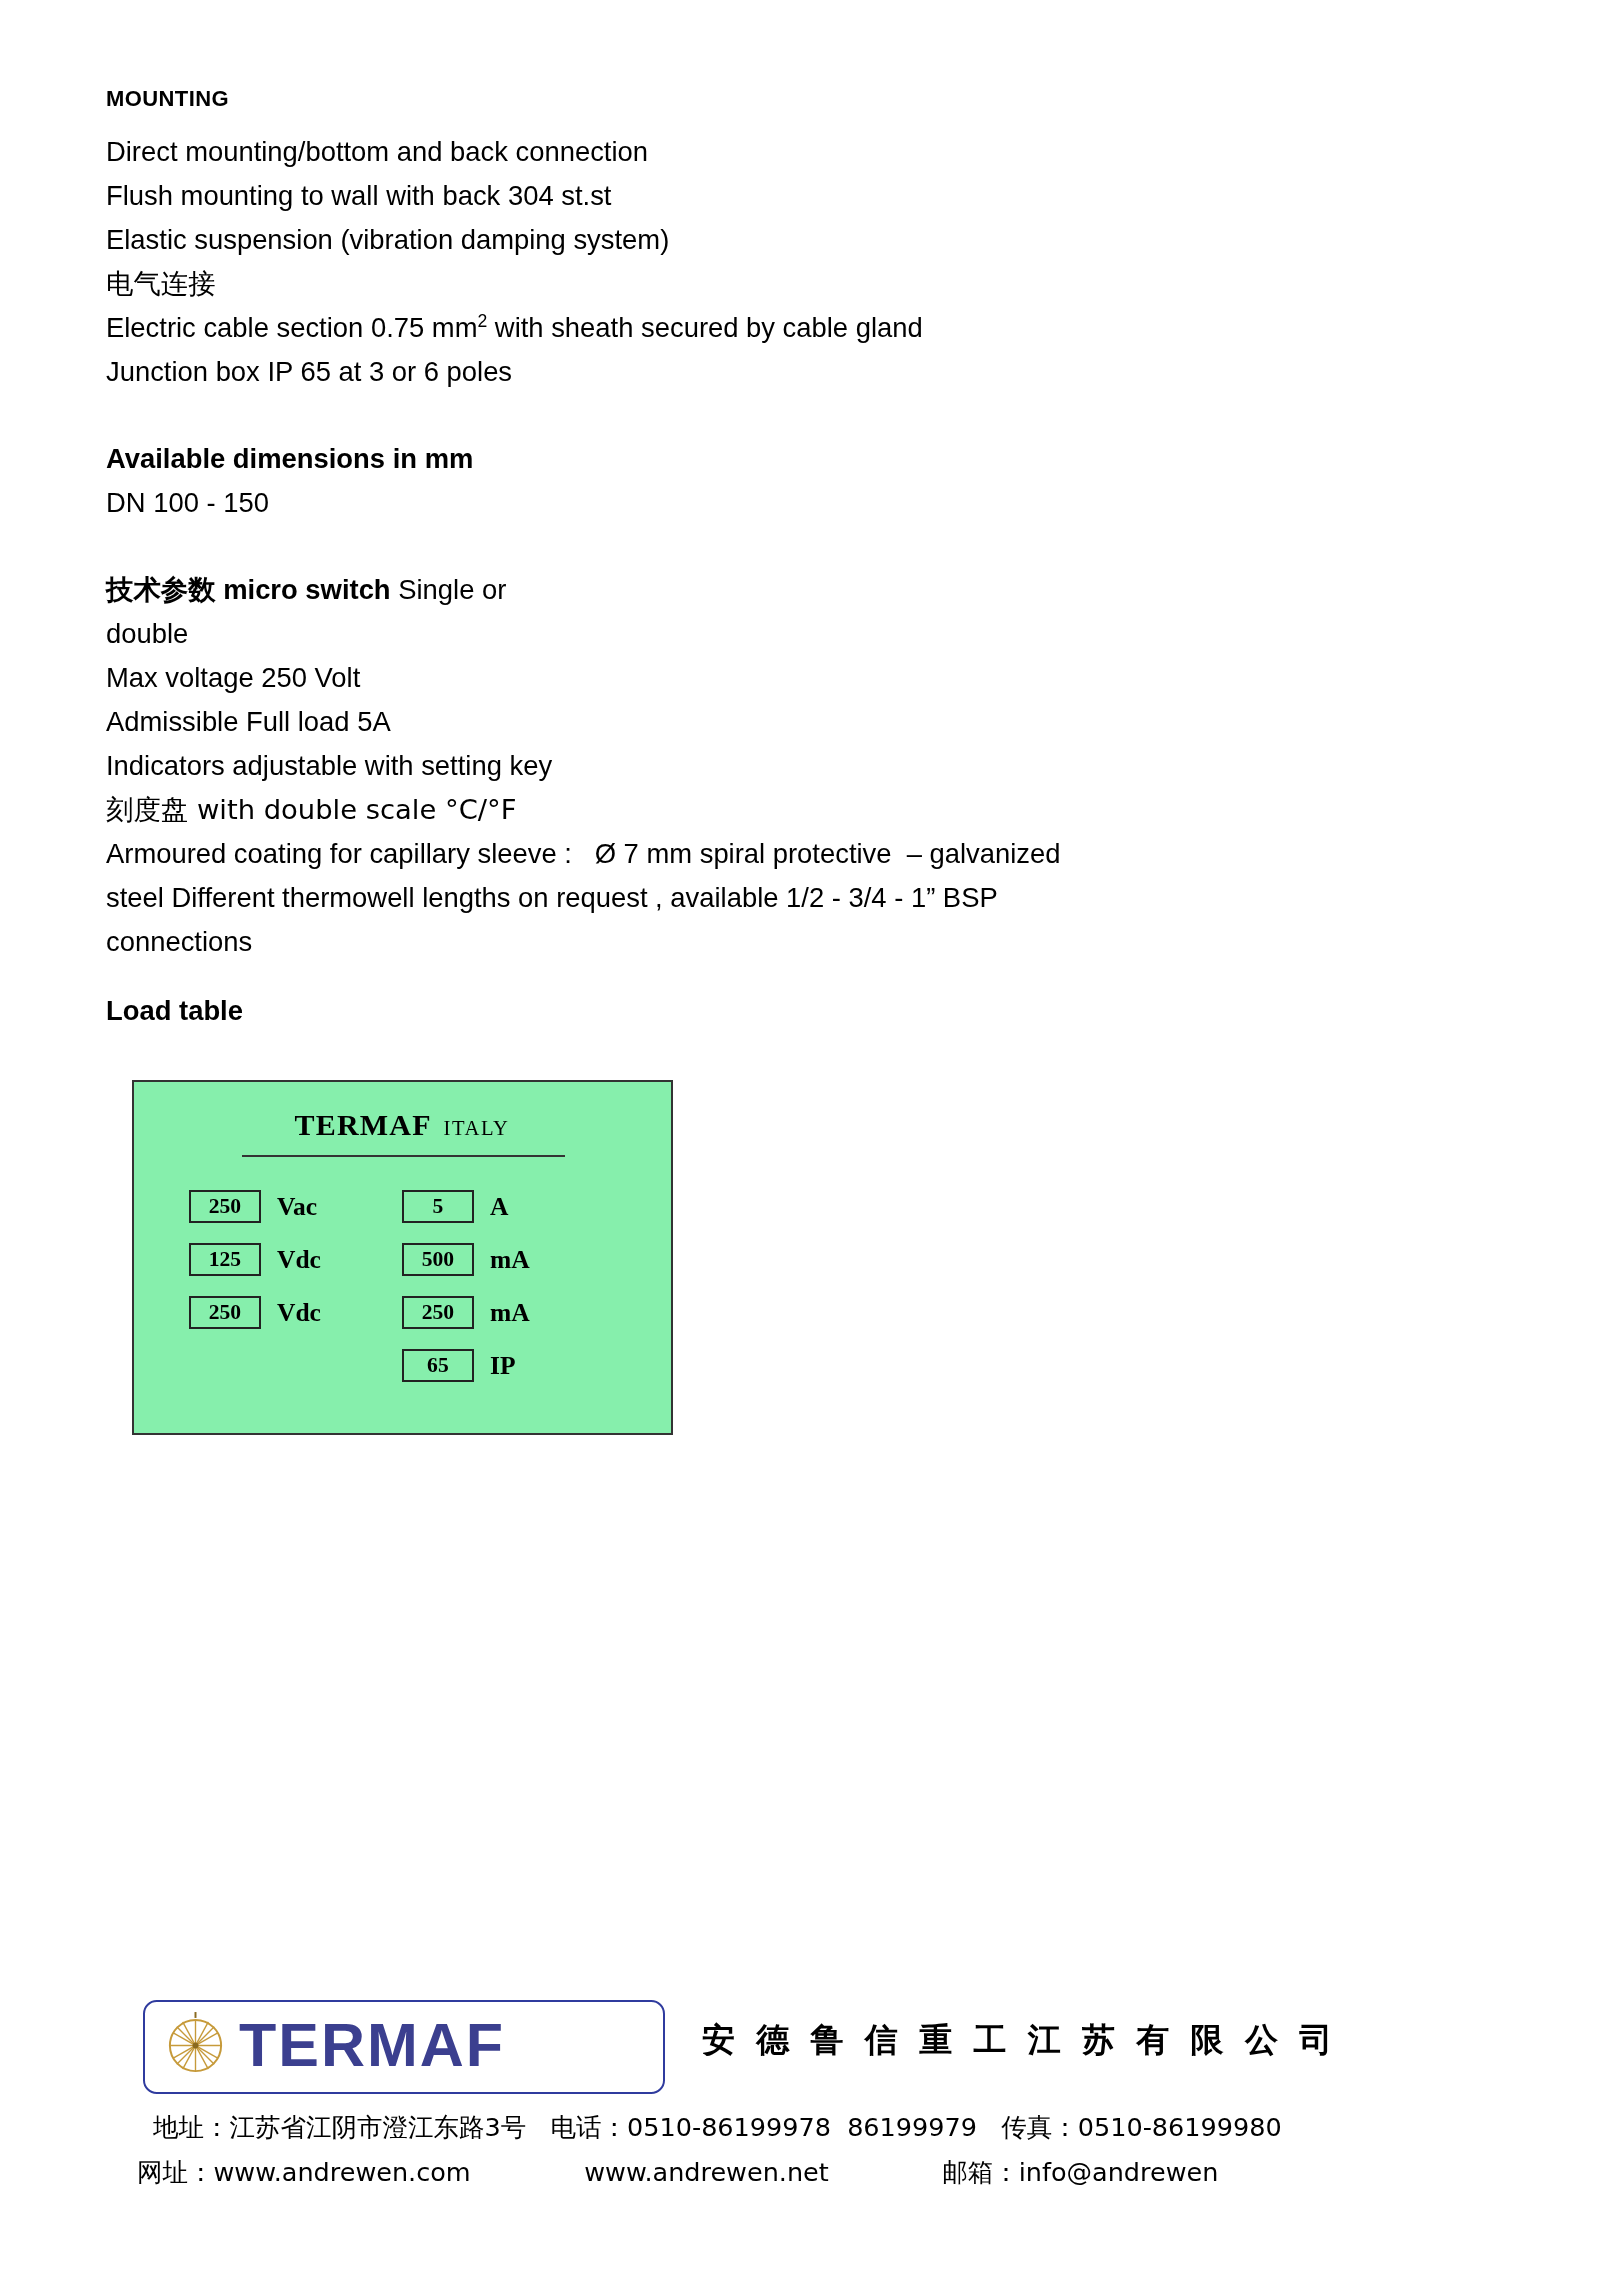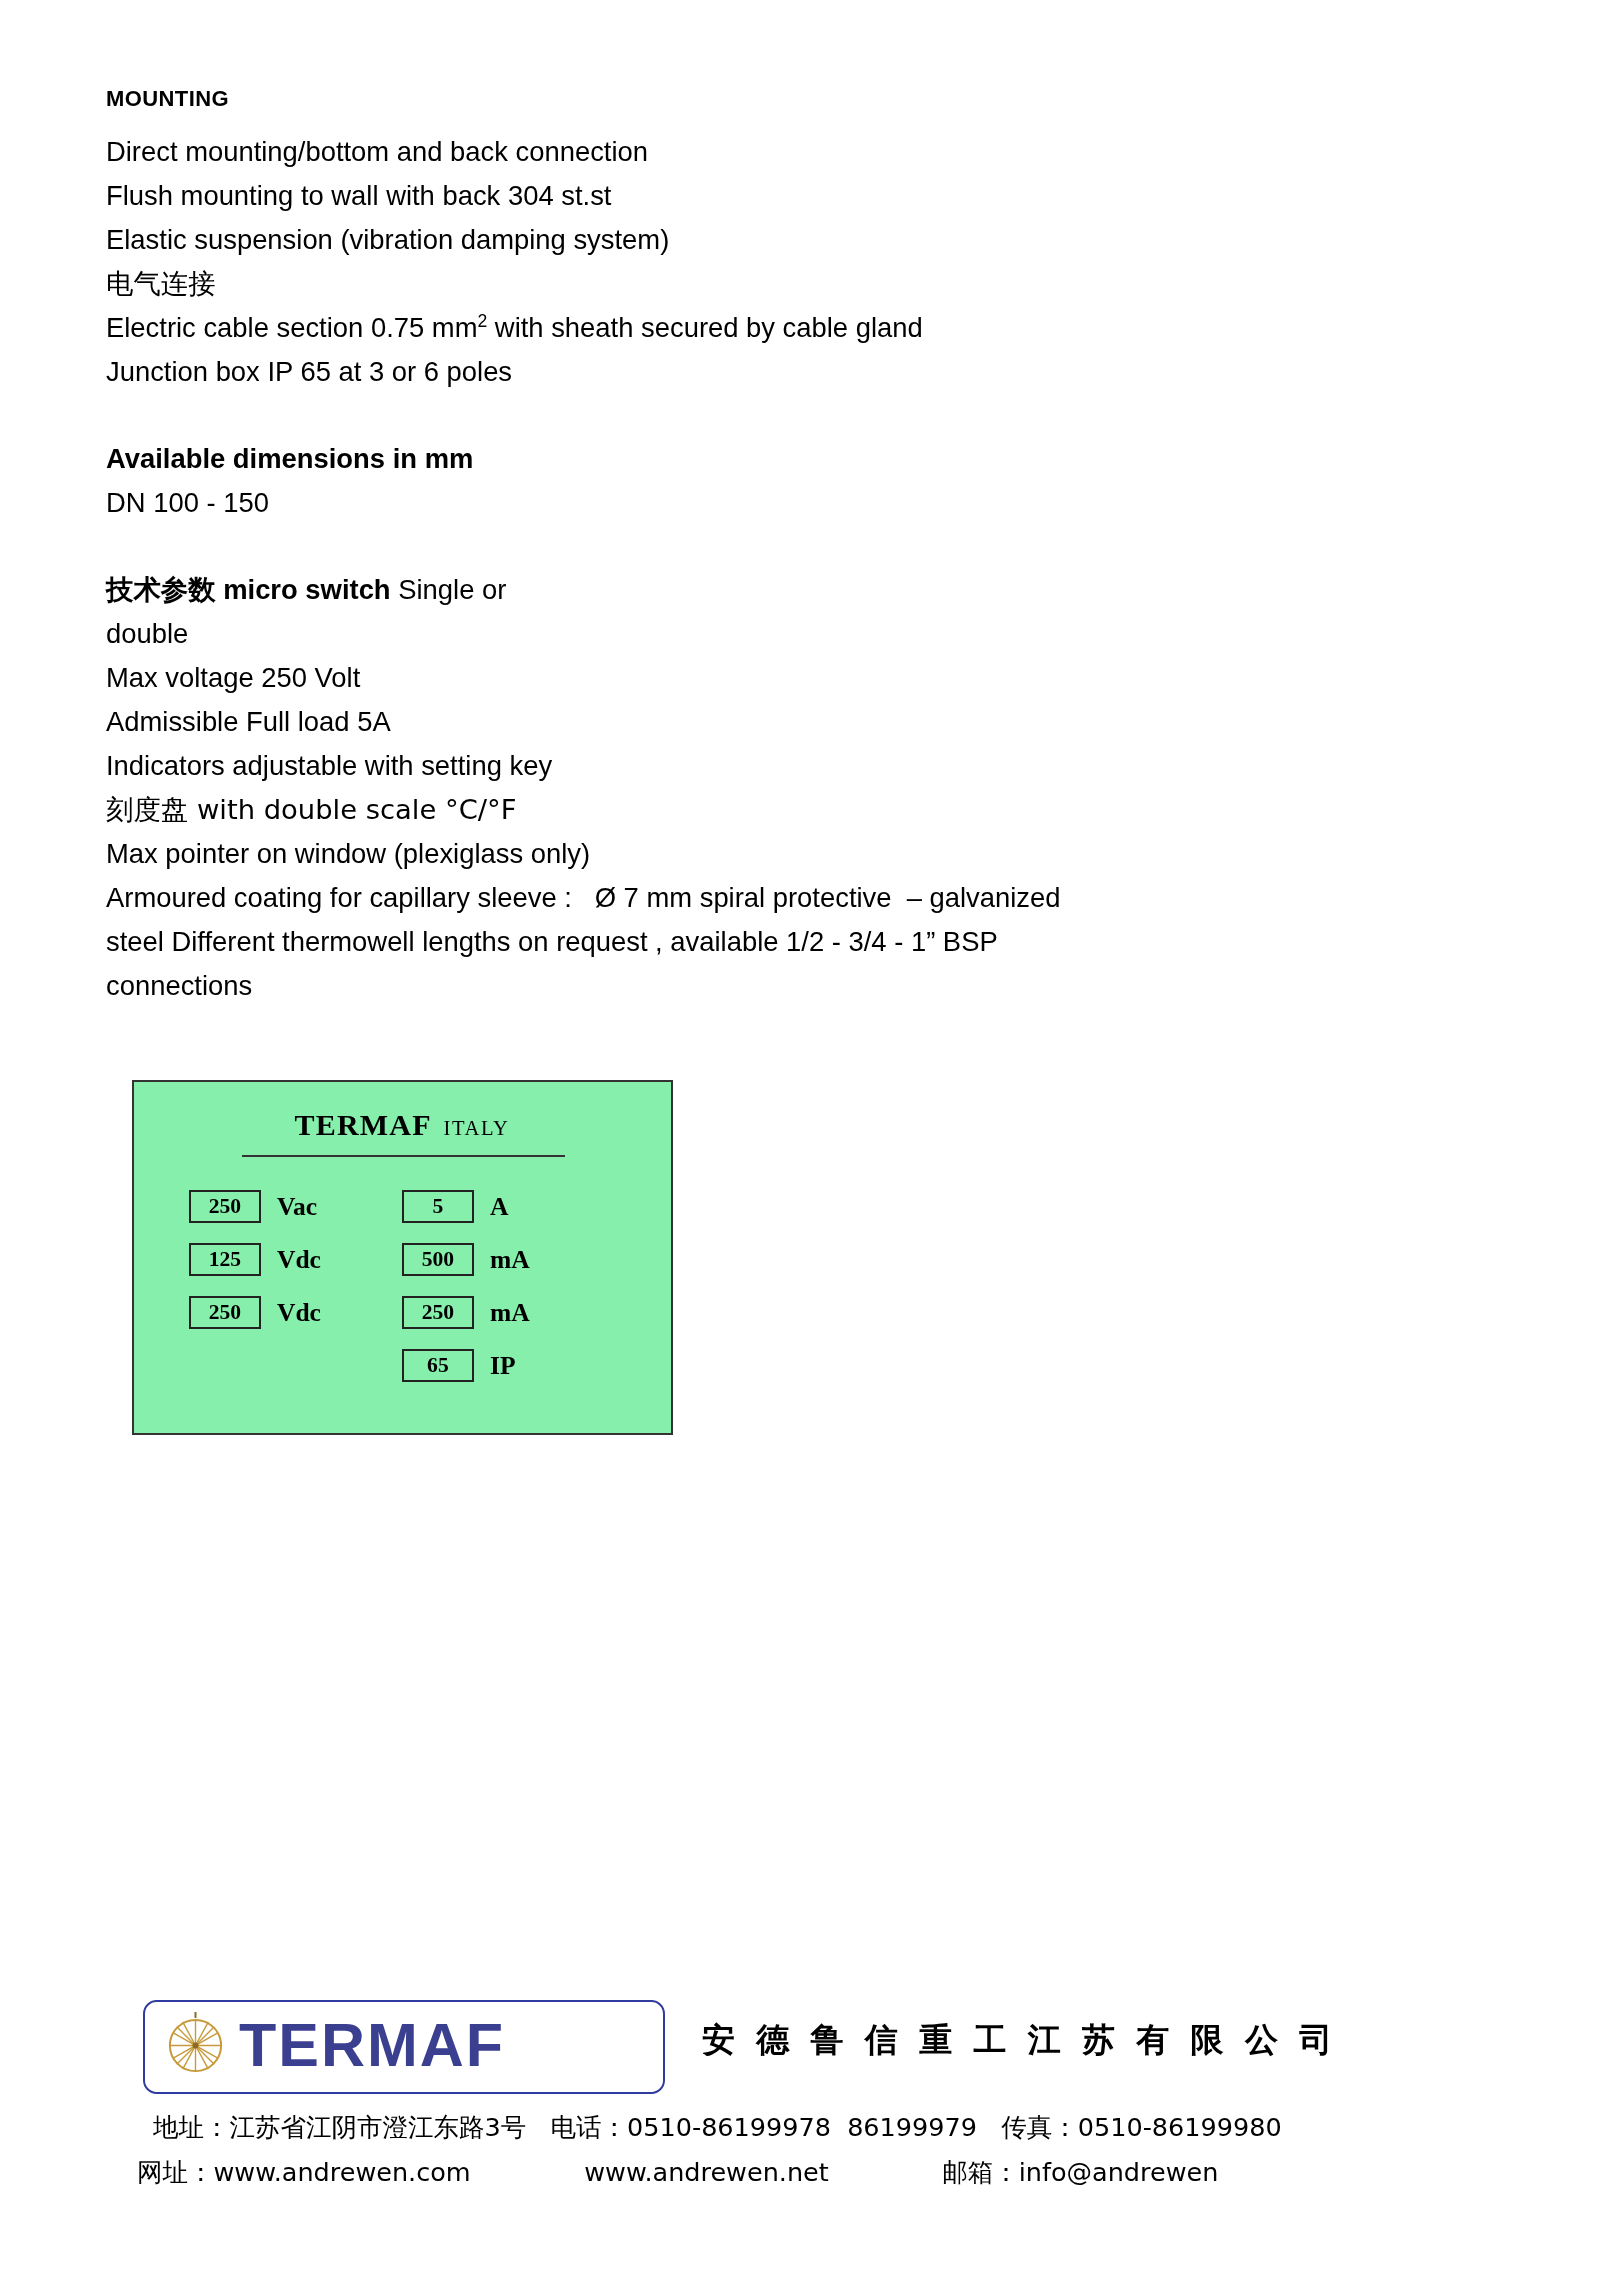--- a/index.html
+++ b/index.html
@@ -202,27 +202,27 @@
 
     <div class="spacer-md"></div>
 
     <p class="line"><span class="cjk bold">技术参数</span><span class="bold"> micro switch</span><span> Single or</span></p>
     <p class="line">double</p>
     <p class="line">Max voltage 250 Volt</p>
     <p class="line">Admissible Full load 5A</p>
     <p class="line">Indicators adjustable with setting key</p>
 
     <p class="line cjk">刻度盘 with double scale °C/°F</p>
-    <p class="line">Max pointer on window (plexiglass only)</p>
     <p class="line">Armoured coating for capillary sleeve :   Ø 7 mm spiral protective  – galvanized</p>
     <p class="line">steel Different thermowell lengths on request , available 1/2 - 3/4 - 1” BSP</p>
     <p class="line">connections</p>
 
     <div class="spacer-sm"></div>
 
+    <p class="line bold">Load table</p>
 
     <div class="load-box">
       <div class="brand-row">
         <span class="brand-name">TERMAF</span><span class="brand-country">ITALY</span>
       </div>
       <div class="brand-rule"></div>
 
       <div class="lt-grid">
         <div class="lt-row">
           <div class="lt-cell lt-col-left">

